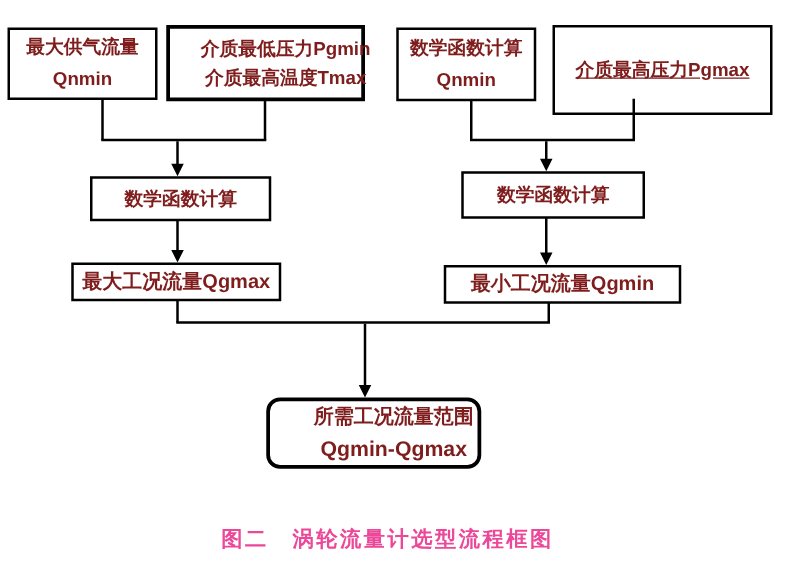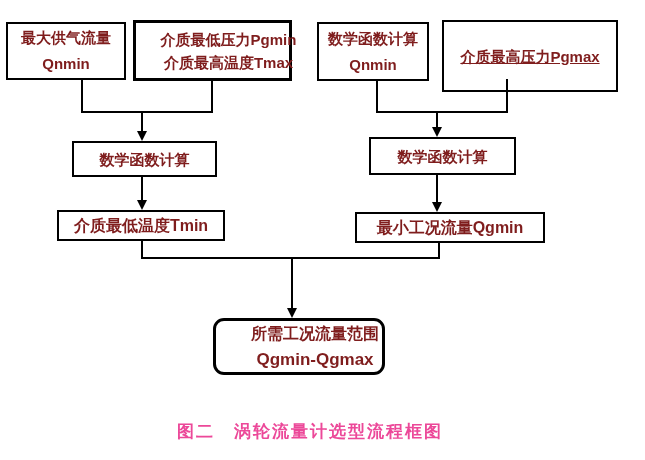--- a/index.html
+++ b/index.html
@@ -106,21 +106,21 @@
     <span class="bl">数学函数计算</span>
   </div>
 
   <div class="vline" style="left:141px; top:176px; height:25px;"></div>
   <div class="arrow-down" style="left:137px; top:200px;"></div>
 
   <div class="vline" style="left:436px; top:174px; height:29px;"></div>
   <div class="arrow-down" style="left:432px; top:202px;"></div>
 
   <div class="box lg" style="left:57px; top:210px; width:168px; height:31px;">
-    <span class="bl">介质最低温度Tmin</span>
+    <span class="bl">最大工况流量Qgmax</span>
   </div>
 
   <div class="box lg" style="left:355px; top:212px; width:190px; height:31px;">
     <span class="bl">最小工况流量Qgmin</span>
   </div>
 
   <div class="vline" style="left:141px; top:240px; height:18px;"></div>
   <div class="vline" style="left:438px; top:242px; height:16px;"></div>
   <div class="hline" style="left:141px; top:257px; width:299px;"></div>
   <div class="vline" style="left:291px; top:259px; height:50px;"></div>

